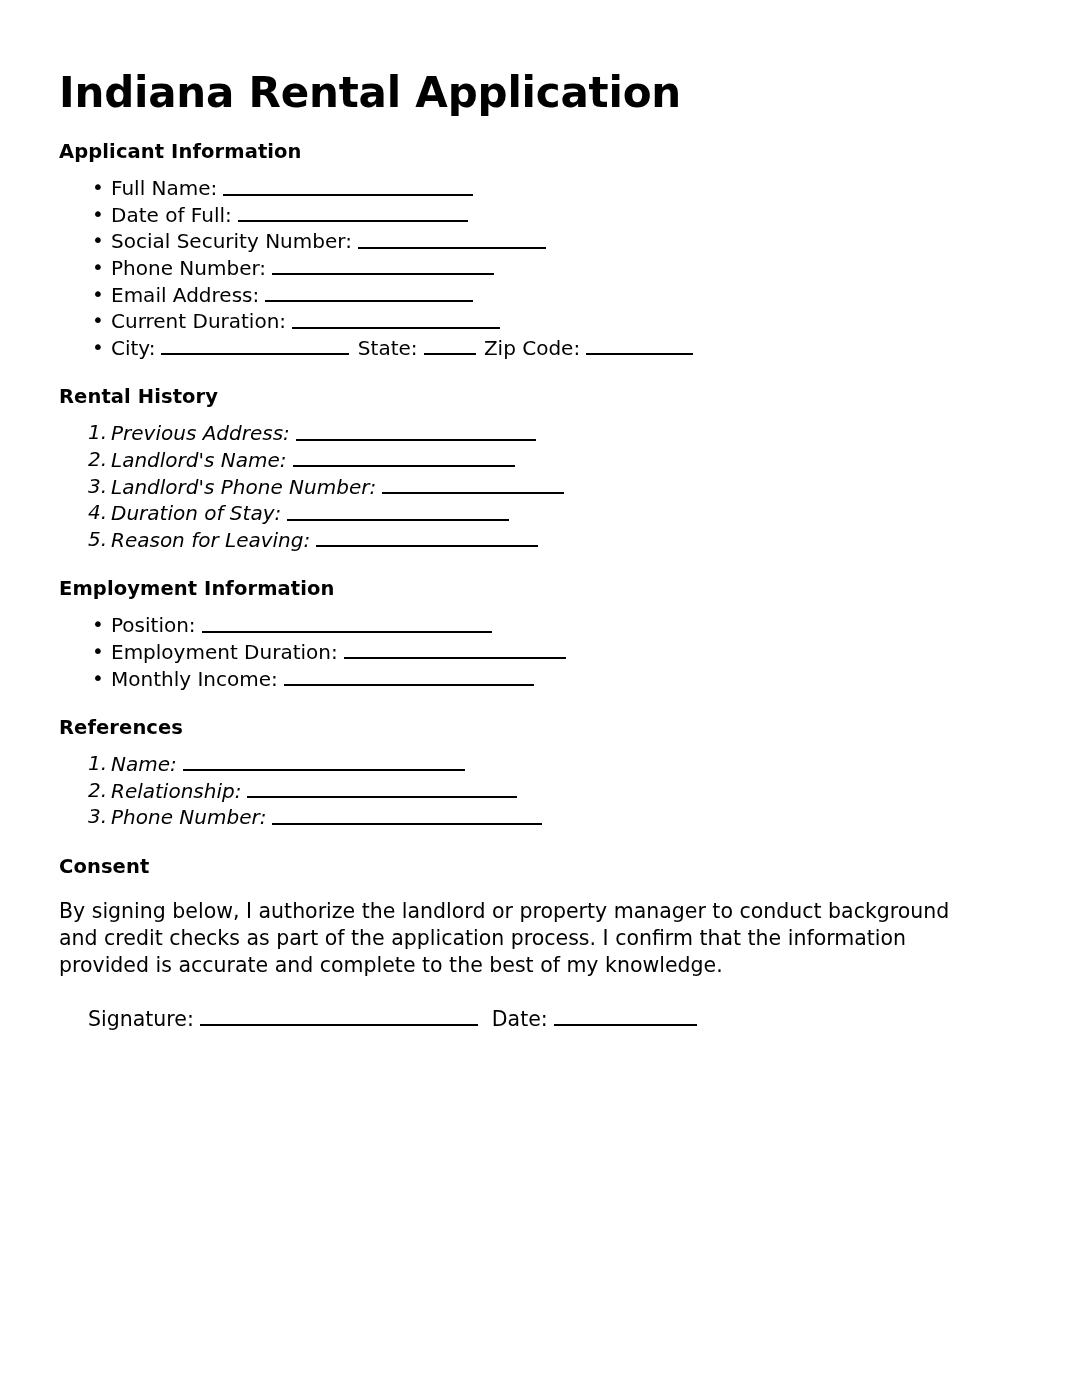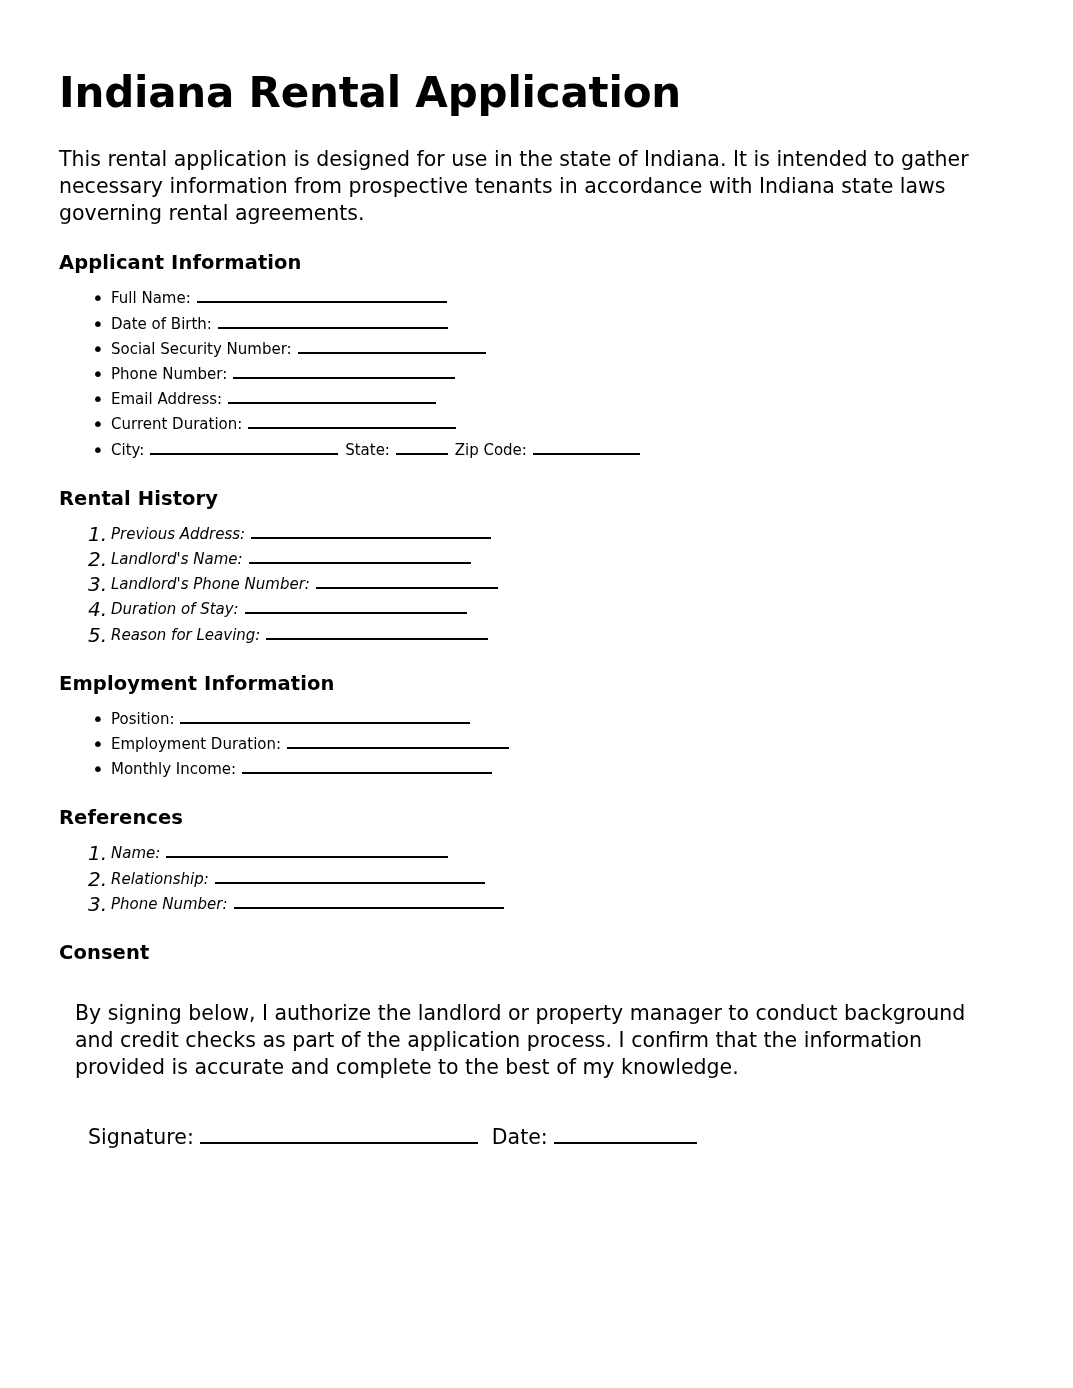--- a/index.html
+++ b/index.html
@@ -51,21 +51,21 @@
     padding-top: 24px;
     letter-spacing: 0.1px;
   }
   ul.fields, ol.fields {
     margin: 0;
     padding-top: 12px;
     padding-left: 0;
     list-style: none;
   }
   ul.fields li, ol.fields li {
-    font-size: 15px;
+    font-size: 20px;
     line-height: 25.2px;
     padding-left: 52px;
     position: relative;
     white-space: nowrap;
   }
   ul.fields li::before {
     content: "\2022";
     position: absolute;
     left: 33px;
     top: 0;
@@ -90,21 +90,21 @@
     display: inline-block;
     border-bottom: 2px solid #000;
     height: 0.92em;
     vertical-align: baseline;
     margin-left: 6px;
     margin-right: 2px;
   }
   .consent-body {
     font-size: 20.5px;
     line-height: 1.32;
-    margin: 16px;
+    margin: 0;
     padding-top: 20px;
     width: 930px;
   }
   .signature-row {
     font-size: 20.5px;
     padding-top: 26px;
     white-space: nowrap;
     margin-left: 29px;
   }
   .sig-gap {
@@ -123,26 +123,25 @@
   }
 </style>
 </head>
 <body>
 
 <div class="page">
   <div class="content">
 
     <h1 class="doc-title">Indiana Rental Application</h1>
 
-    <p class="intro">This rental application is designed for use in the state of Indiana. It is intended to gather necessary information from prospective tenants in accordance with Indiana state laws governing rental agreements.</p>
 
     <h2 class="section-heading">Applicant Information</h2>
     <ul class="fields" id="applicant-list">
         <li><span>Full Name:</span><span class="blank" style="width: 250px;"></span></li>
-        <li><span>Date of Birth:</span><span class="blank" style="width: 230px;"></span></li>
+        <li><span>Date of Full:</span><span class="blank" style="width: 230px;"></span></li>
         <li><span>Social Security Number:</span><span class="blank" style="width: 188px;"></span></li>
         <li><span>Phone Number:</span><span class="blank" style="width: 222px;"></span></li>
         <li><span>Email Address:</span><span class="blank" style="width: 208px;"></span></li>
         <li><span>Current Duration:</span><span class="blank" style="width: 208px;"></span></li>
         <li><span>City:</span><span class="blank" style="width: 188px;"></span> <span>State:</span><span class="blank" style="width: 52px;"></span> <span>Zip Code:</span><span class="blank" style="width: 107px;"></span></li>
       </ul>
 
     <h2 class="section-heading">Rental History</h2>
     <ol class="fields" id="rental-list">
         <li><span>Previous Address:</span><span class="blank" style="width: 240px;"></span></li>

